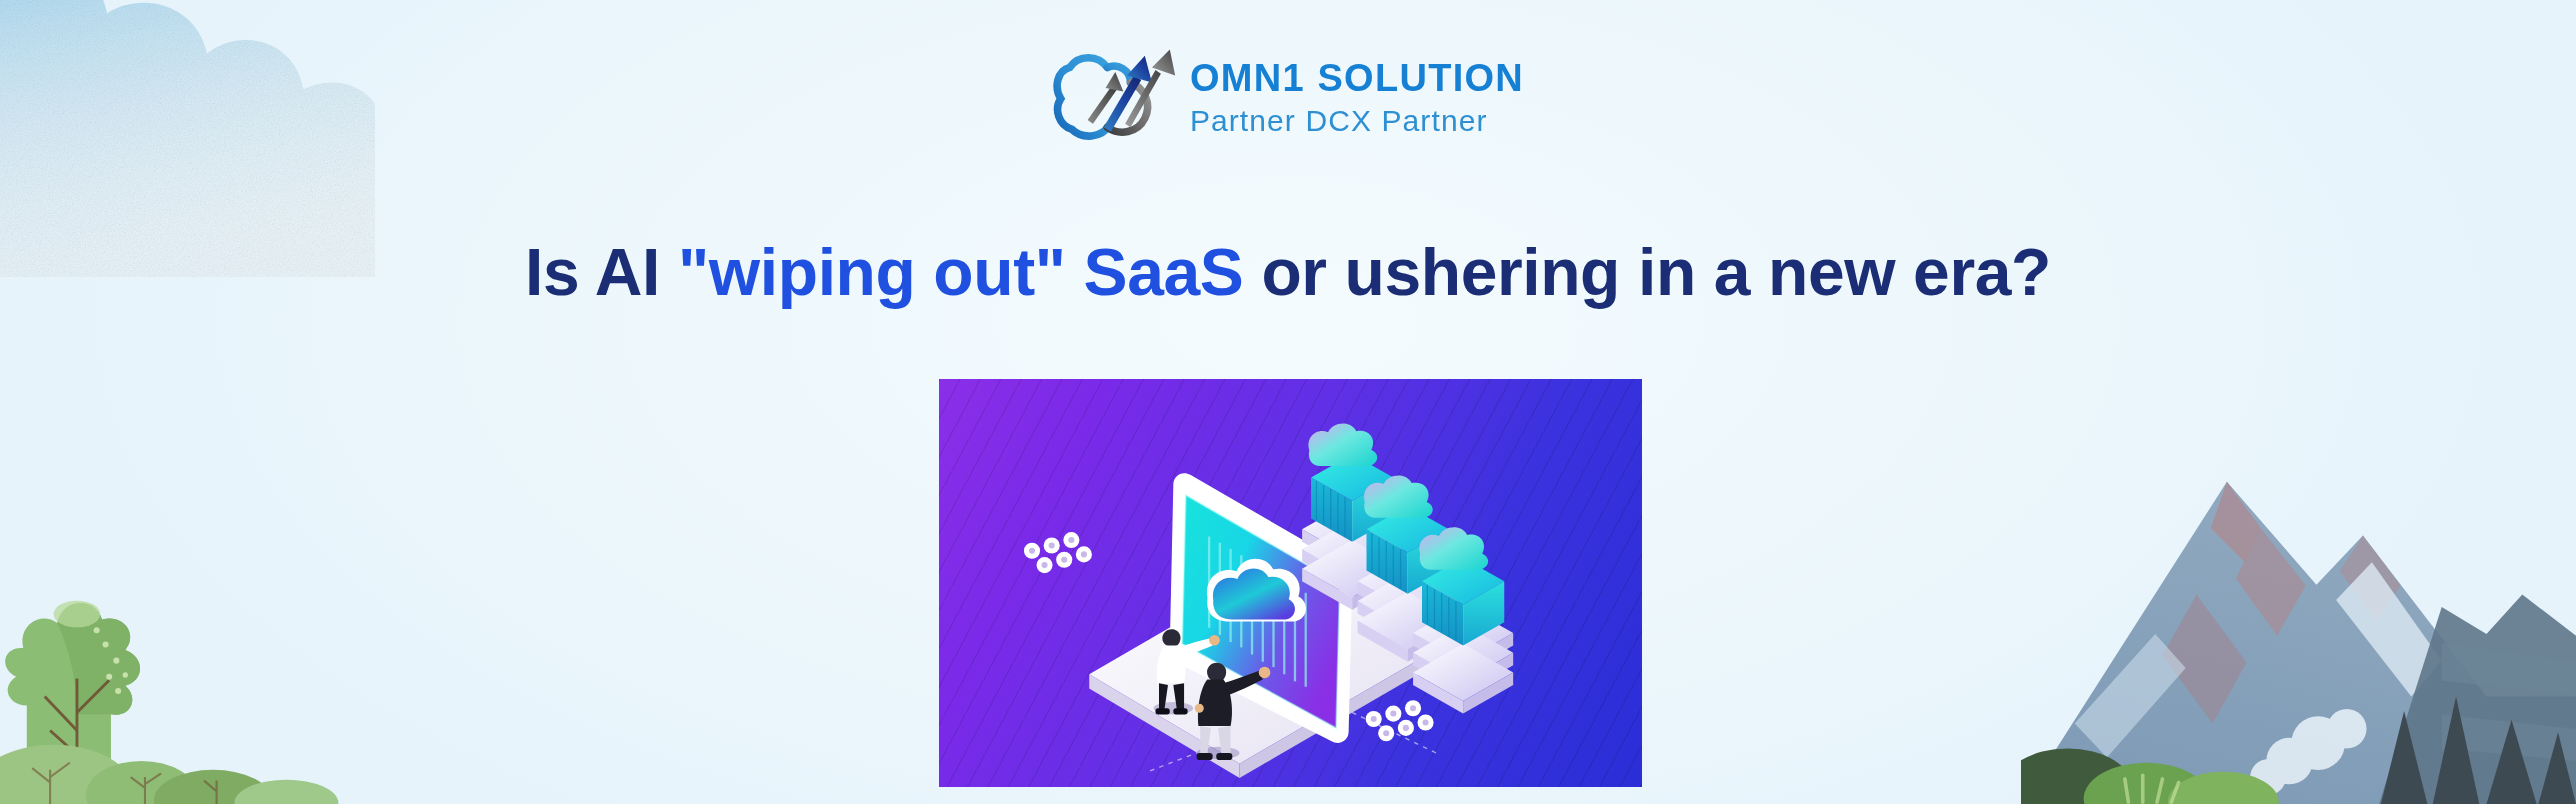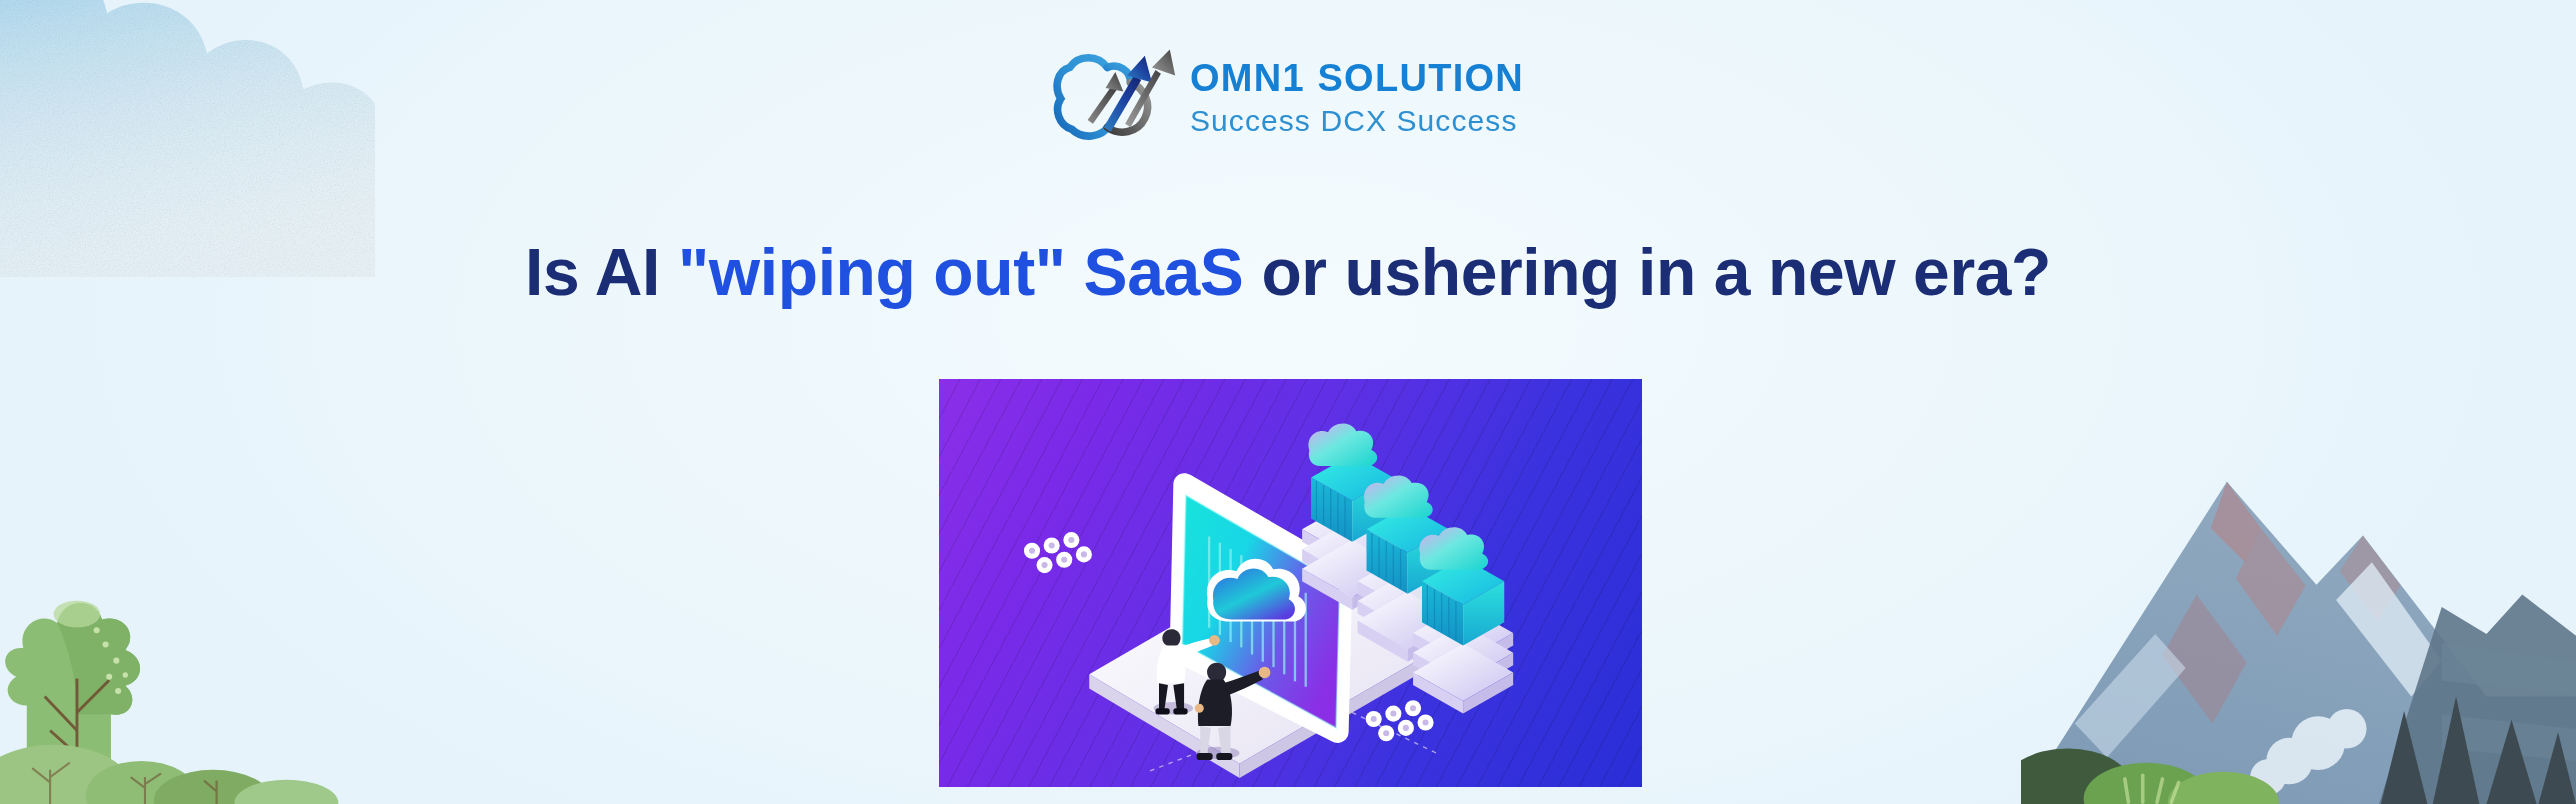--- a/index.html
+++ b/index.html
@@ -260,21 +260,21 @@
       </g>
 
       <g fill="url(#arrowGray2)">
         <path d="M82,90 L116,30 L122,34 L88,94 Z"></path>
         <path d="M132,7 L138,36 L112,27 Z"></path>
       </g>
     </svg>
 
     <div id="logo-words">
       <div id="logo-title"><span>OMN1</span><span class="sp"></span><span>SOLUTION</span></div>
-      <div id="logo-tagline">Success DCX Success</div>
+      <div id="logo-tagline">Partner DCX Partner</div>
     </div>
   </div>
 
   <h1 id="headline"><span>Is AI </span><span class="accent">"wiping out" SaaS</span><span> or ushering in a new era?</span></h1>
 
   <div id="illustration">
     <div class="stripes"></div>
 
     <svg viewBox="0 0 786 456" xmlns="http://www.w3.org/2000/svg">
       <defs>

